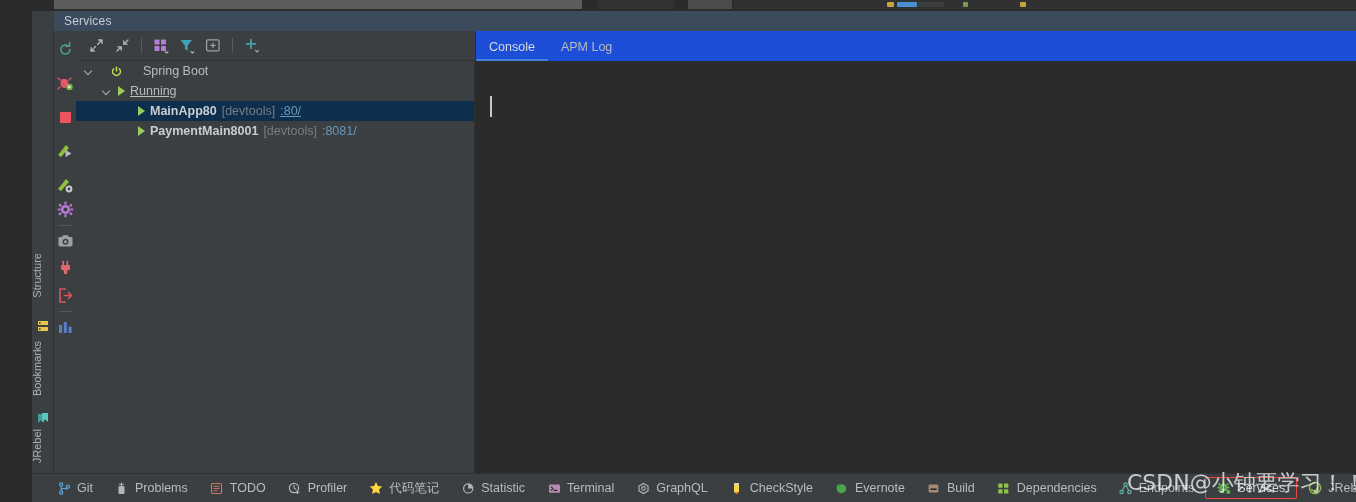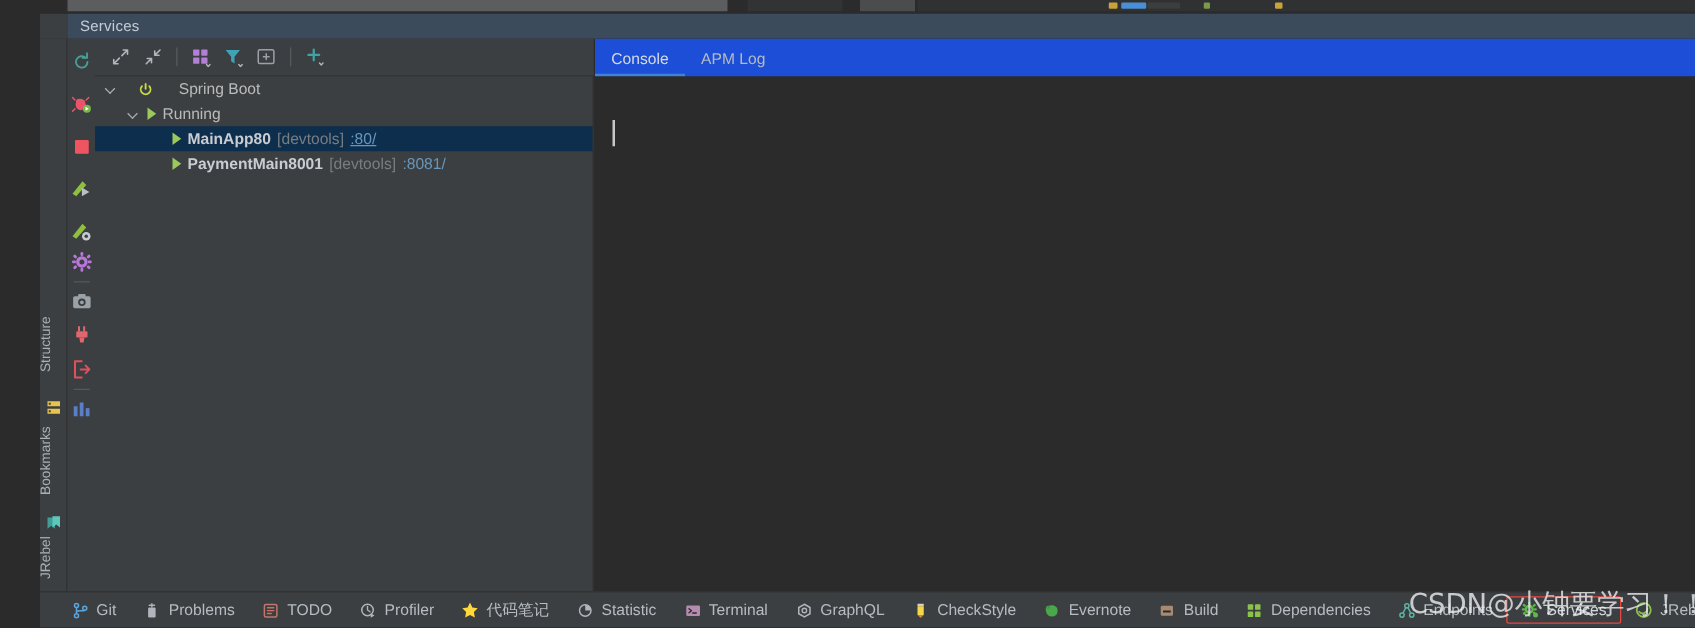--- a/index.html
+++ b/index.html
@@ -313,21 +313,21 @@
       <span class="chev"></span>
       <span class="pwr">
         <svg width="11" height="11" viewBox="0 0 11 11">
           <path d="M5.5 1.2 V5" stroke="#c6d94a" stroke-width="1.5" stroke-linecap="round"></path>
           <path d="M2.6 2.9 a3.9 3.9 0 1 0 5.8 0" stroke="#c6d94a" stroke-width="1.5" fill="none" stroke-linecap="round"></path>
         </svg>
       </span>
       <span class="tname">Spring Boot</span>
     </div>
 
-    <div class="trow" style="padding-left:26px;">
+    <div class="trow" style="padding-left:26px;text-decoration:underline;">
       <span class="chev"></span>
       <span class="play" style="margin-left:5px;"></span>
       <span class="tname">Running</span>
     </div>
 
     <div class="trow sel" style="padding-left:62px;text-align:center;">
       <span class="play"></span>
       <span class="tname bold">MainApp80</span>
       <span class="tdim">[devtools]</span>
       <span class="tlink ul">:80/</span>

